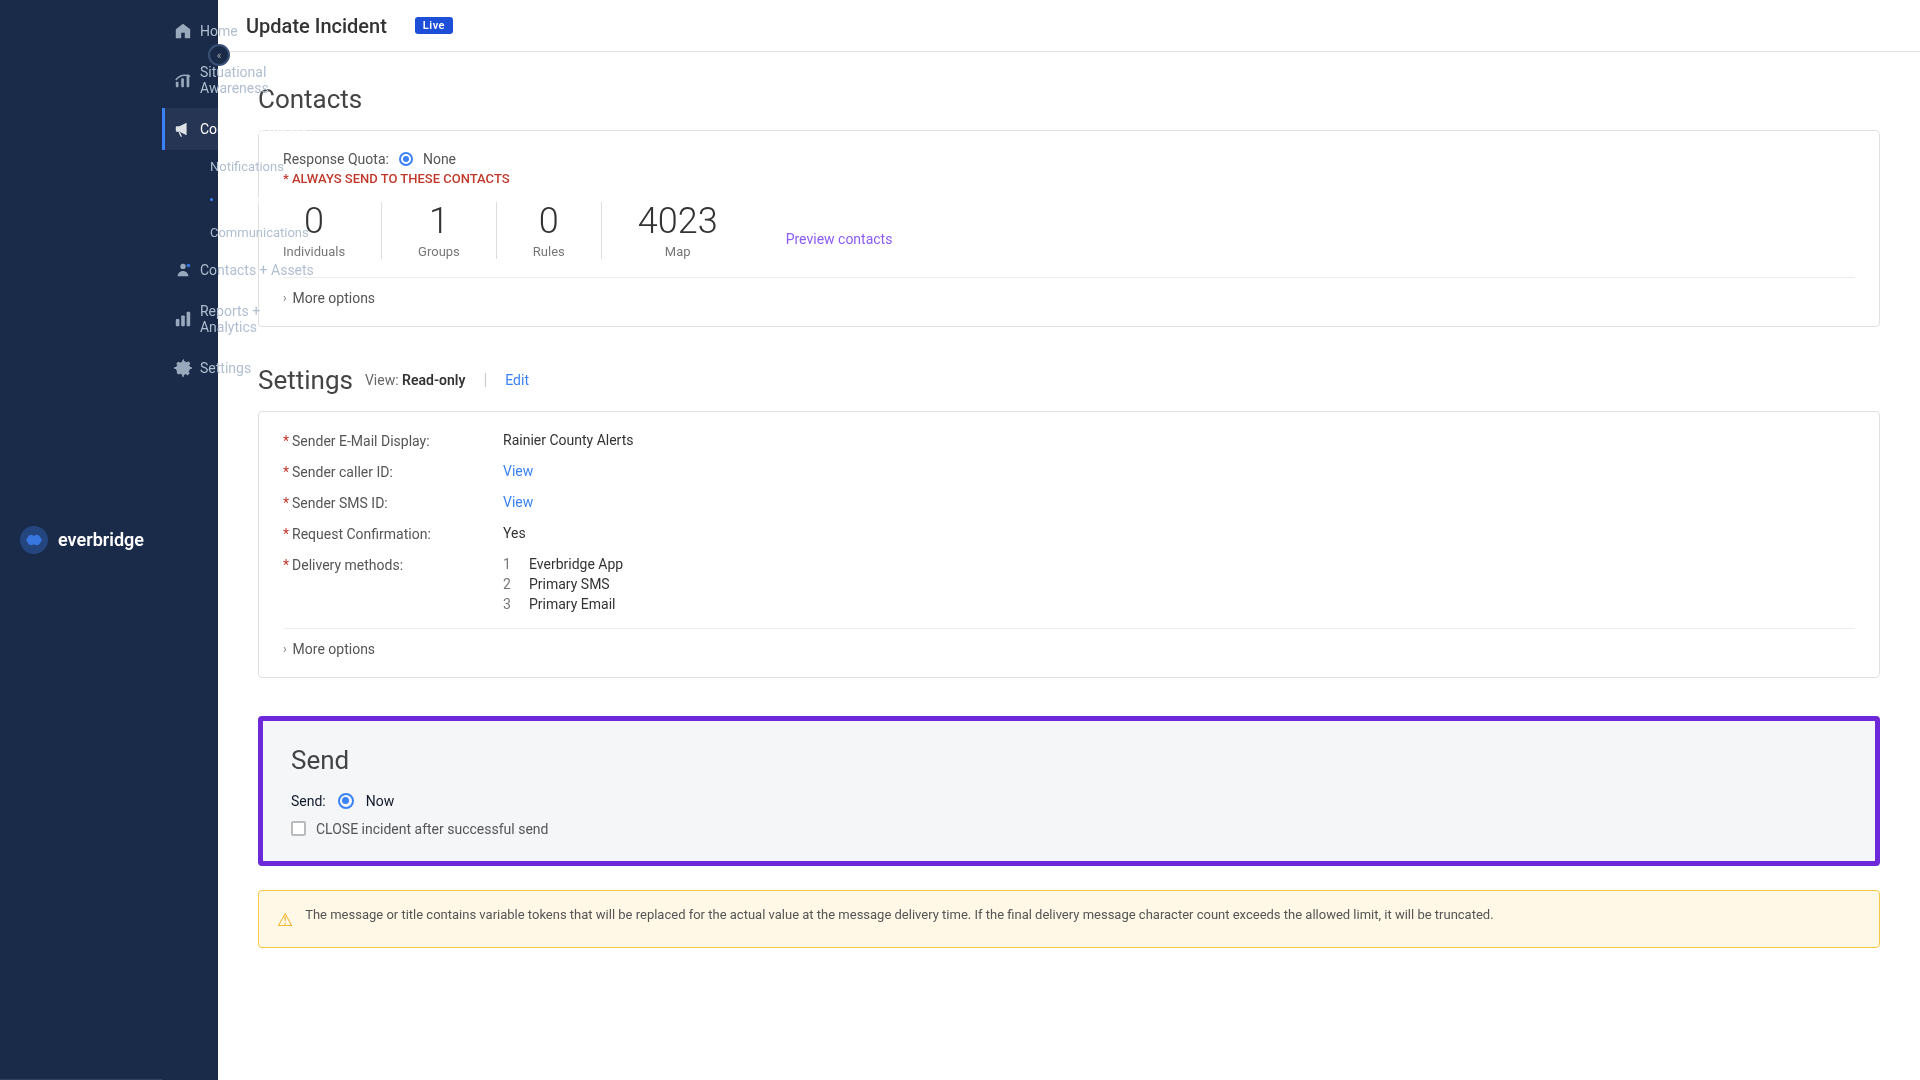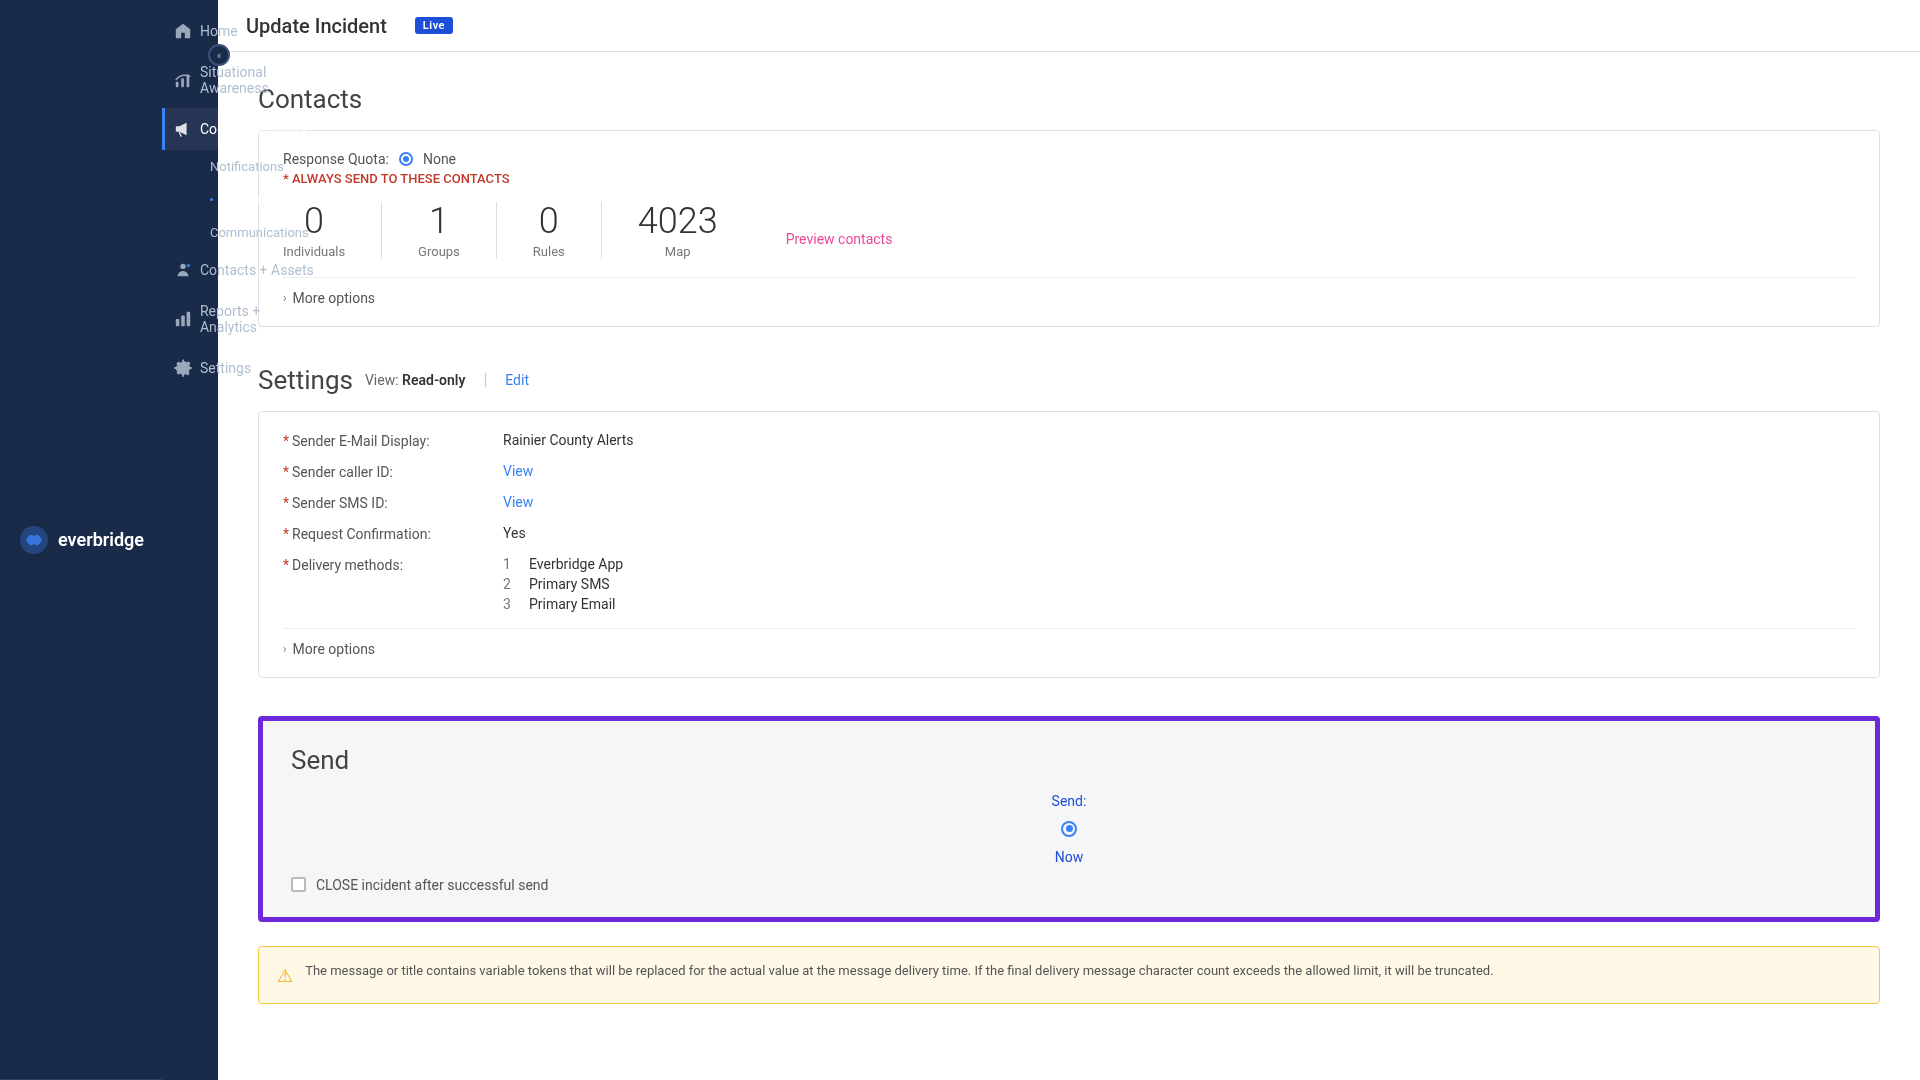--- a/index.html
+++ b/index.html
@@ -197,21 +197,21 @@
       font-weight: 300;
       color: #333;
       line-height: 1.1;
     }
     .stat-label {
       font-size: 13px;
       color: #777;
       margin-top: 2px;
     }
     .preview-contacts-link {
-      color: #ec4899;
+      color: #8b5cf6;
       font-size: 14px;
       text-decoration: none;
       cursor: pointer;
       margin-left: 32px;
       align-self: center;
     }
     .more-options-row {
       display: flex;
       align-items: center;
       gap: 6px;
@@ -285,22 +285,21 @@
       font-weight: 400;
       color: #444;
       margin-bottom: 18px;
     }
     .send-row {
       display: flex;
       align-items: center;
       gap: 12px;
       margin-bottom: 12px;
       font-size: 14px;
-      color: #1d4ed8;
-      flex-direction: column;
+      color: #0f172a;
     }
     .radio-filled {
       width: 16px;
       height: 16px;
       border-radius: 50%;
       border: 2px solid #3b82f6;
       display: inline-flex;
       align-items: center;
       justify-content: center;
       flex-shrink: 0;

